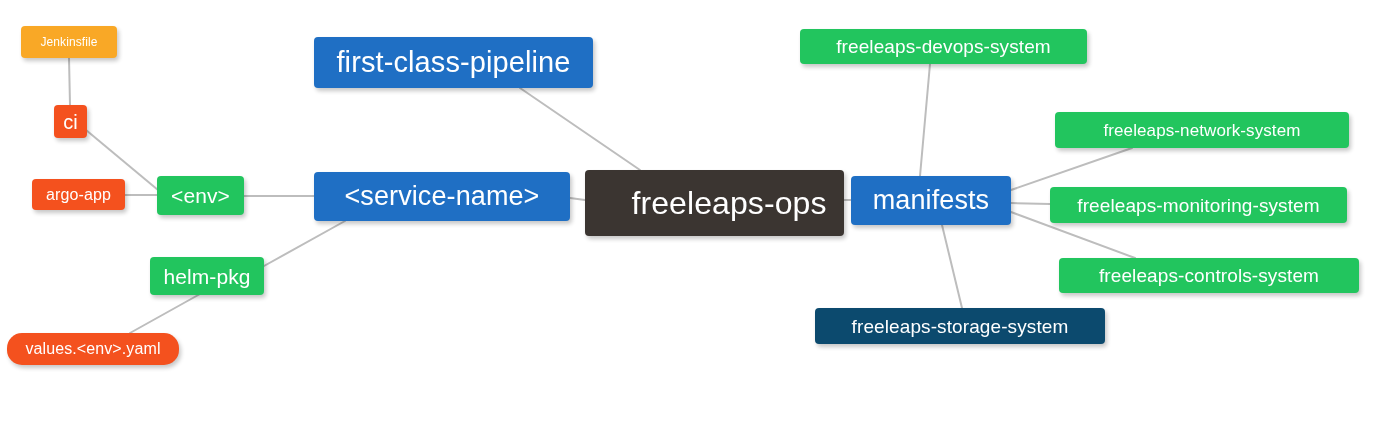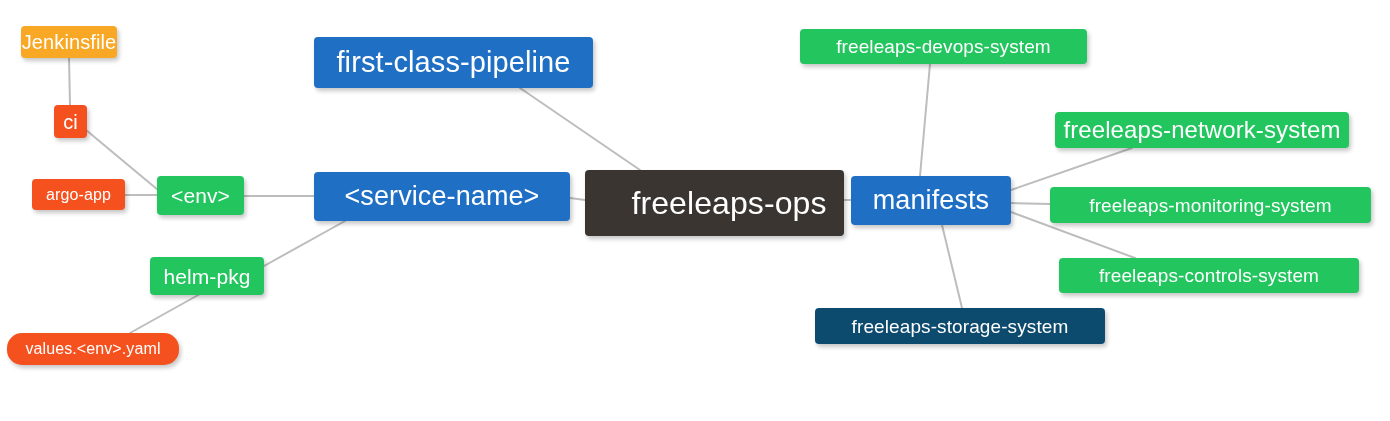--- a/index.html
+++ b/index.html
@@ -61,21 +61,21 @@
       <line x1="570" y1="198" x2="585" y2="200" stroke="#bdbdbd" stroke-width="2" stroke-linecap="round"></line>
       <line x1="520" y1="88" x2="640" y2="170" stroke="#bdbdbd" stroke-width="2" stroke-linecap="round"></line>
       <line x1="844" y1="200" x2="851" y2="200" stroke="#bdbdbd" stroke-width="2" stroke-linecap="round"></line>
       <line x1="920" y1="176" x2="930" y2="64" stroke="#bdbdbd" stroke-width="2" stroke-linecap="round"></line>
       <line x1="1011" y1="190" x2="1132" y2="148" stroke="#bdbdbd" stroke-width="2" stroke-linecap="round"></line>
       <line x1="1011" y1="203" x2="1050" y2="204" stroke="#bdbdbd" stroke-width="2" stroke-linecap="round"></line>
       <line x1="1011" y1="212" x2="1135" y2="258" stroke="#bdbdbd" stroke-width="2" stroke-linecap="round"></line>
       <line x1="942" y1="225" x2="962" y2="308" stroke="#bdbdbd" stroke-width="2" stroke-linecap="round"></line>
     </svg>
   <div id="nodes">
-      <div class="node" style="left: 21px; top: 26px; width: 96px; height: 32px; background: rgb(249, 168, 38); font-size: 20px;">
+      <div class="node" style="left: 21px; top: 26px; width: 96px; height: 32px; background: rgb(249, 168, 38); font-size: 12px;">
         <span class="node-label">Jenkinsfile</span>
       </div>
       <div class="node" style="left: 54px; top: 105px; width: 33px; height: 33px; background: rgb(244, 81, 30); font-size: 20px;">
         <span class="node-label">ci</span>
       </div>
       <div class="node" style="left: 32px; top: 179px; width: 93px; height: 31px; background: rgb(244, 81, 30); font-size: 16px;">
         <span class="node-label">argo-app</span>
       </div>
       <div class="node" style="left: 157px; top: 176px; width: 87px; height: 39px; background: rgb(34, 197, 94); font-size: 21px;">
         <span class="node-label">&lt;env&gt;</span>
@@ -94,24 +94,24 @@
       </div>
       <div class="node" style="left: 585px; top: 170px; width: 259px; height: 66px; background: rgb(59, 53, 49); font-size: 32px; padding-left: 29px;">
         <span class="node-label">freeleaps-ops</span>
       </div>
       <div class="node" style="left: 851px; top: 176px; width: 160px; height: 49px; background: rgb(31, 111, 196); font-size: 27px;">
         <span class="node-label">manifests</span>
       </div>
       <div class="node" style="left: 800px; top: 29px; width: 287px; height: 35px; background: rgb(34, 197, 94); font-size: 19px;">
         <span class="node-label">freeleaps-devops-system</span>
       </div>
-      <div class="node" style="left: 1055px; top: 112px; width: 294px; height: 36px; background: rgb(34, 197, 94); font-size: 24px;">
+      <div class="node" style="left: 1055px; top: 112px; width: 294px; height: 36px; background: rgb(34, 197, 94); font-size: 17px;">
         <span class="node-label">freeleaps-network-system</span>
       </div>
-      <div class="node" style="left: 1050px; top: 187px; width: 321px; height: 36px; background: rgb(34, 197, 94); font-size: 19px;">
+      <div class="node" style="left: 1050px; top: 187px; width: 297px; height: 36px; background: rgb(34, 197, 94); font-size: 19px;">
         <span class="node-label">freeleaps-monitoring-system</span>
       </div>
       <div class="node" style="left: 1059px; top: 258px; width: 300px; height: 35px; background: rgb(34, 197, 94); font-size: 19px;">
         <span class="node-label">freeleaps-controls-system</span>
       </div>
       <div class="node" style="left: 815px; top: 308px; width: 290px; height: 36px; background: #0c4a6e; font-size: 19px;">
         <span class="node-label">freeleaps-storage-system</span>
       </div>
     </div>
 </div>

